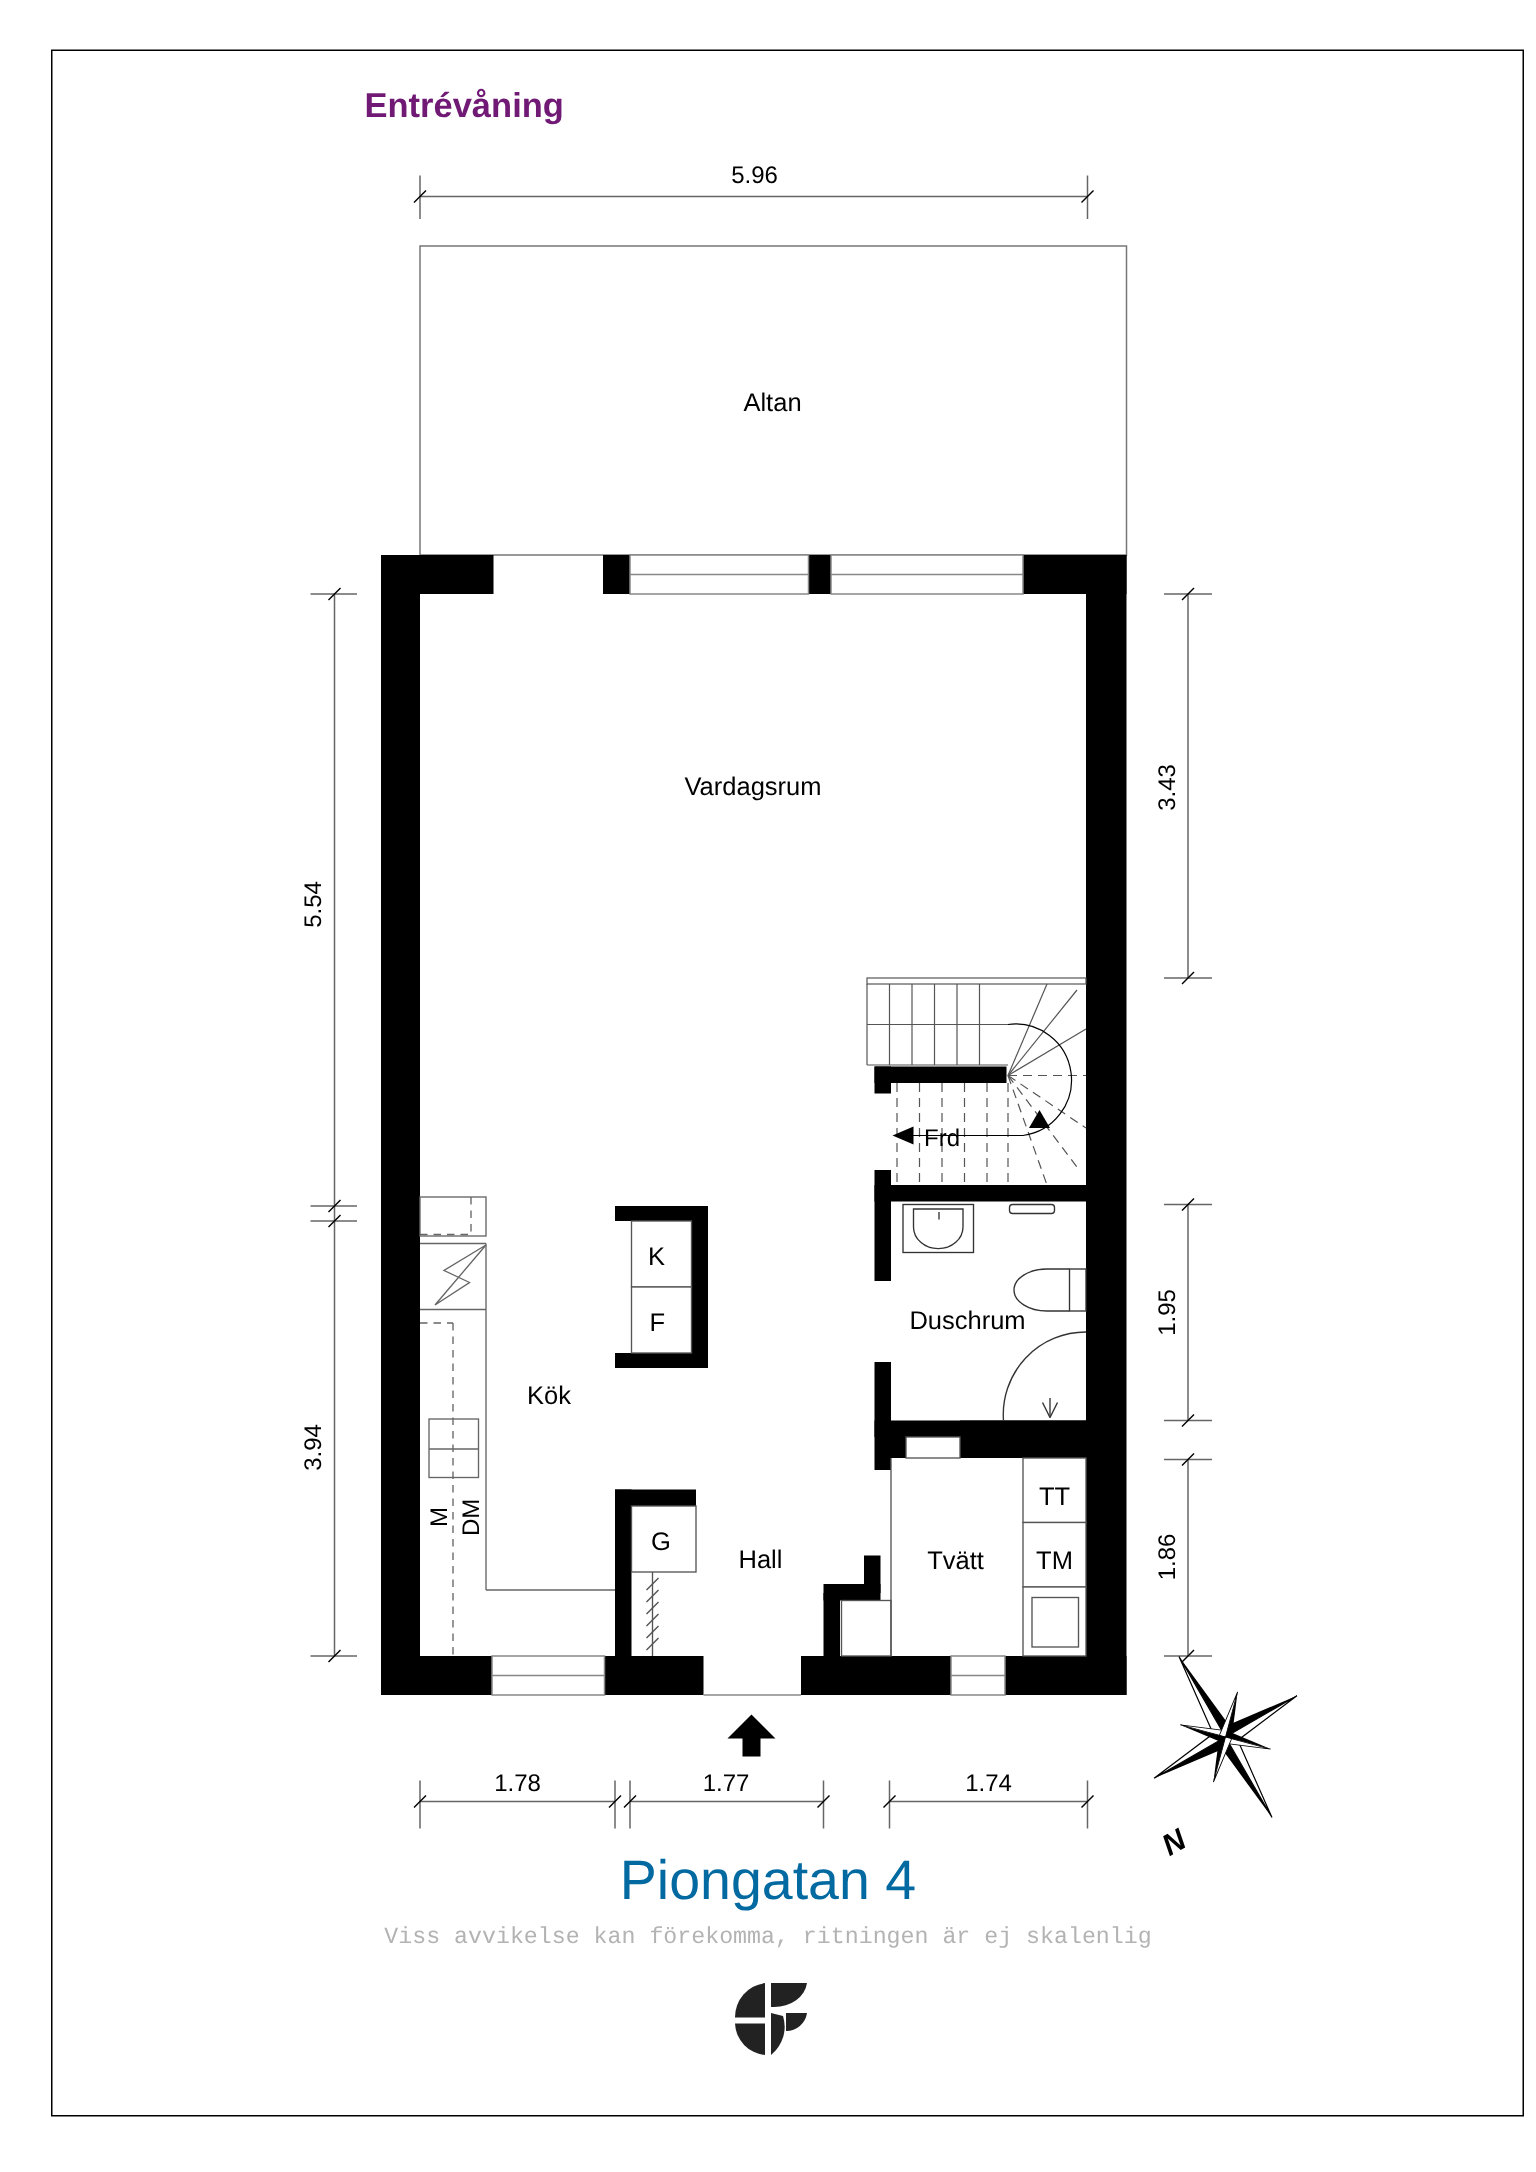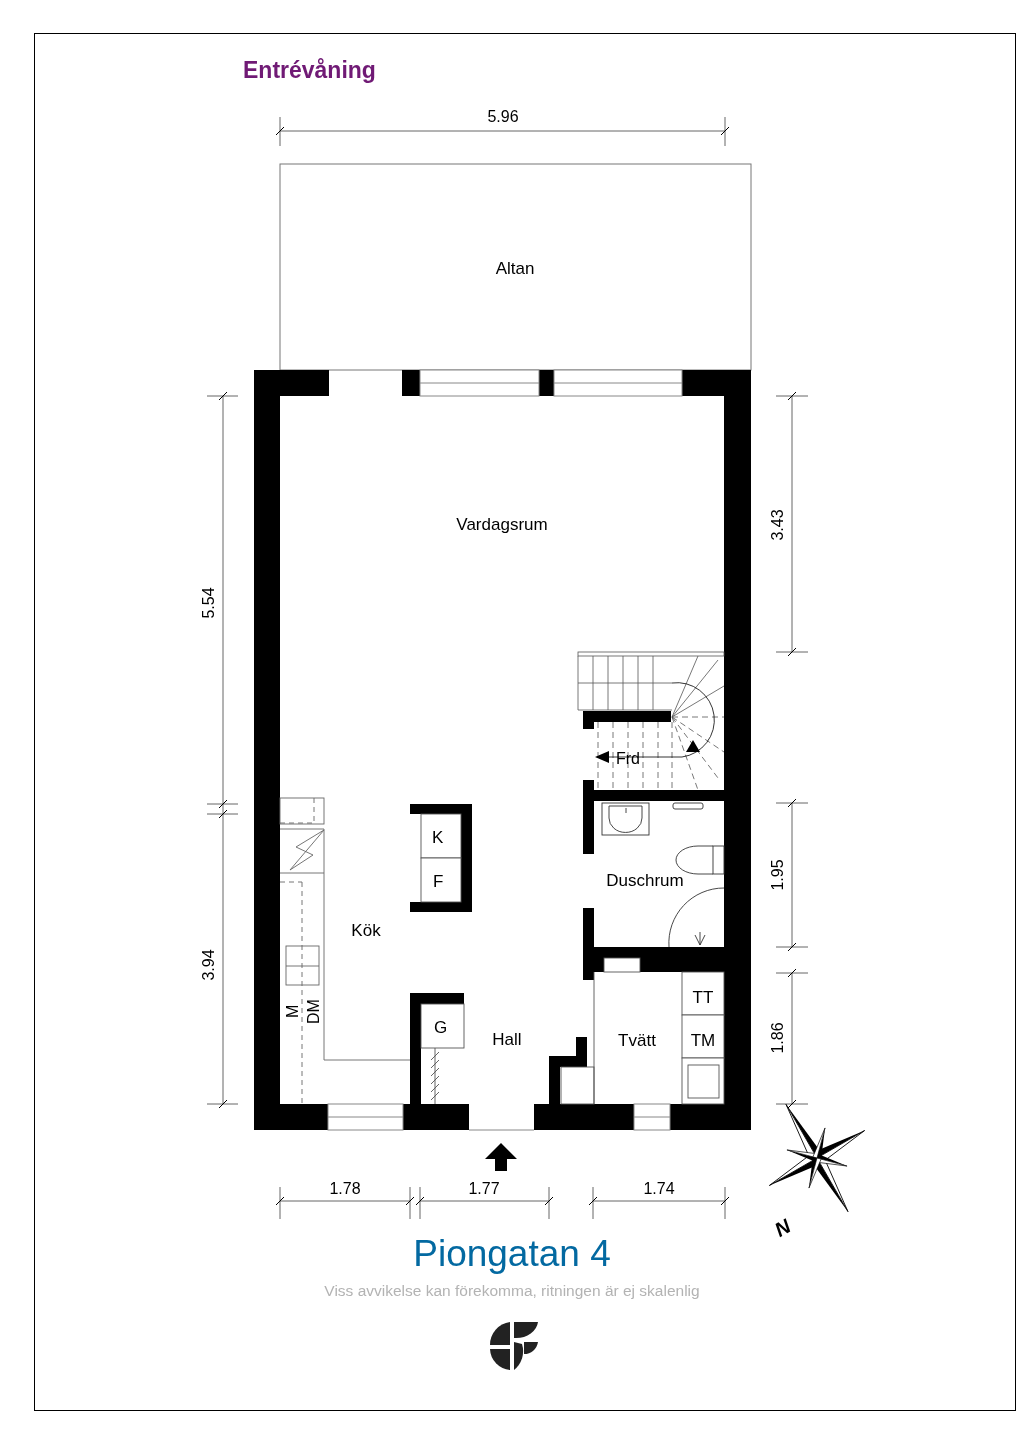--- a/index.html
+++ b/index.html
@@ -2,21 +2,21 @@
 <html><head>
   <meta charset="utf-8">
   <style>
     html, body { margin: 0; padding: 0; background: #ffffff; }
     body { width: 1024px; height: 1448px; position: relative; overflow: hidden; font-family: "Liberation Sans", sans-serif; }
     .page-frame { position: absolute; left: 34px; top: 33px; width: 982px; height: 1378px; border: 1.5px solid #000; box-sizing: border-box; }
     svg.plan { position: absolute; left: 0; top: 0; }
     .lbl { font-family: "Liberation Sans", sans-serif; fill: #000; }
     .floor-title { position: absolute; left: 243px; top: 57px; font-size: 23px; font-weight: bold; color: #701a75; font-family: "Liberation Sans", sans-serif; }
     .address { position: absolute; left: 0; width: 1024px; top: 1233px; text-align: center; font-size: 37px; color: #0369a1; font-family: "Liberation Sans", sans-serif; }
-    .disclaimer { position: absolute; left: 0; width: 1024px; top: 1282px; text-align: center; font-size: 15.5px; color: #b3b3b3; font-family: Liberation Sans, sans-serif; }
+    .disclaimer { position: absolute; left: 0; width: 1024px; top: 1282px; text-align: center; font-size: 15.5px; color: #b3b3b3; font-family: Liberation Mono, monospace; }
     .logo { position: absolute; left: 486px; top: 1318px; width: 54px; height: 54px; }
   </style>
 </head>
 <body>
 
 <div class="page-frame"></div>
 
 <div class="floor-title">Entrévåning</div>
 
 <svg class="plan" width="1024" height="1448" viewBox="0 0 1024 1448" xmlns="http://www.w3.org/2000/svg">

